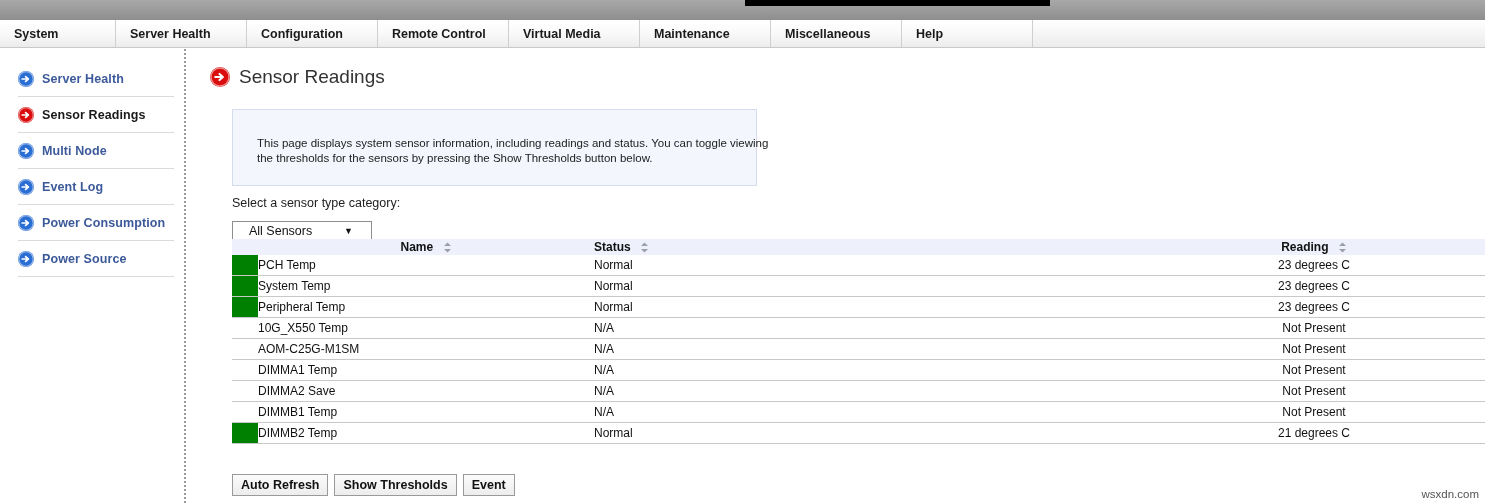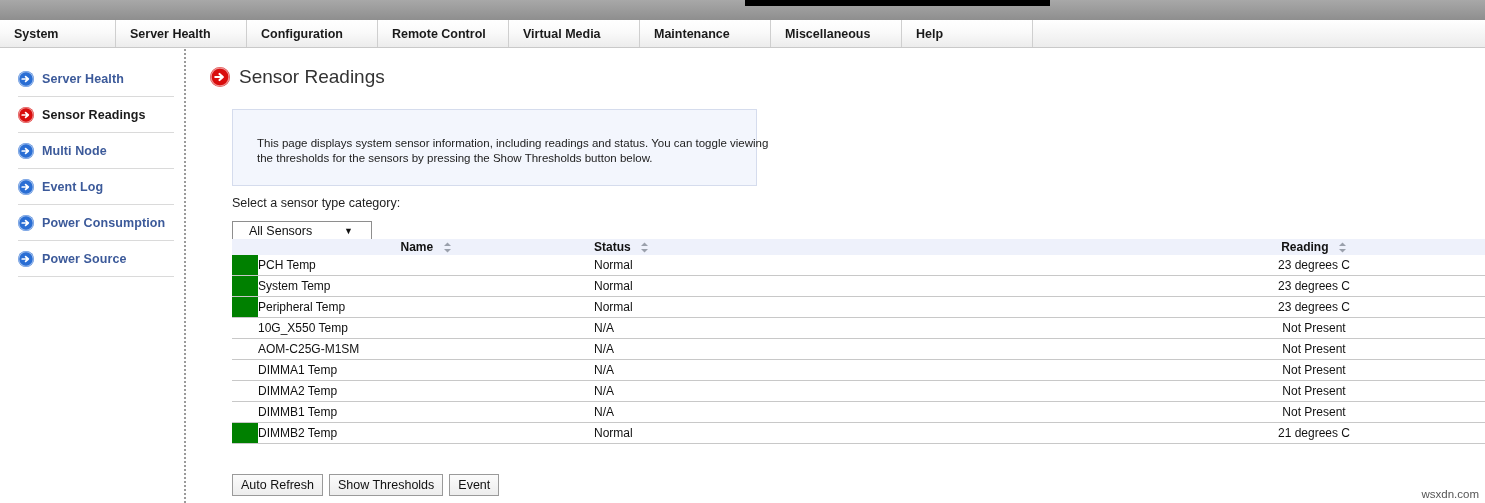--- a/index.html
+++ b/index.html
@@ -185,21 +185,21 @@
   .sort-arrows svg { display: block; }
 
   
   #button-row {
     position: absolute; left: 44px; top: 425px;
     display: flex; gap: 6px;
   }
   .btn {
     font-family: "Liberation Sans", sans-serif;
     font-size: 12.5px;
-    font-weight: normal;
+    font-weight: bold;
     color: #111111;
     background: linear-gradient(to bottom,#fbfbfb 0%,#ededed 100%);
     border: 1px solid #9a9a9a;
     padding: 3px 8px;
     cursor: pointer;
     white-space: nowrap;
   }
 
   #watermark {
     position: absolute; right: 6px; bottom: 3px;
@@ -424,21 +424,21 @@
           </td>
         <td class="col-name">DIMMA1 Temp</td>
         <td class="col-status">N/A</td>
         <td class="col-reading">Not Present</td>
       </tr>
 
       <tr>
         <td class="col-led led-cell">
             <span class="led off"></span>
           </td>
-        <td class="col-name">DIMMA2 Temp</td>
+        <td class="col-name">DIMMA2 Save</td>
         <td class="col-status">N/A</td>
         <td class="col-reading">Not Present</td>
       </tr>
 
       <tr>
         <td class="col-led led-cell">
             <span class="led off"></span>
           </td>
         <td class="col-name">DIMMB1 Temp</td>
         <td class="col-status">N/A</td>

